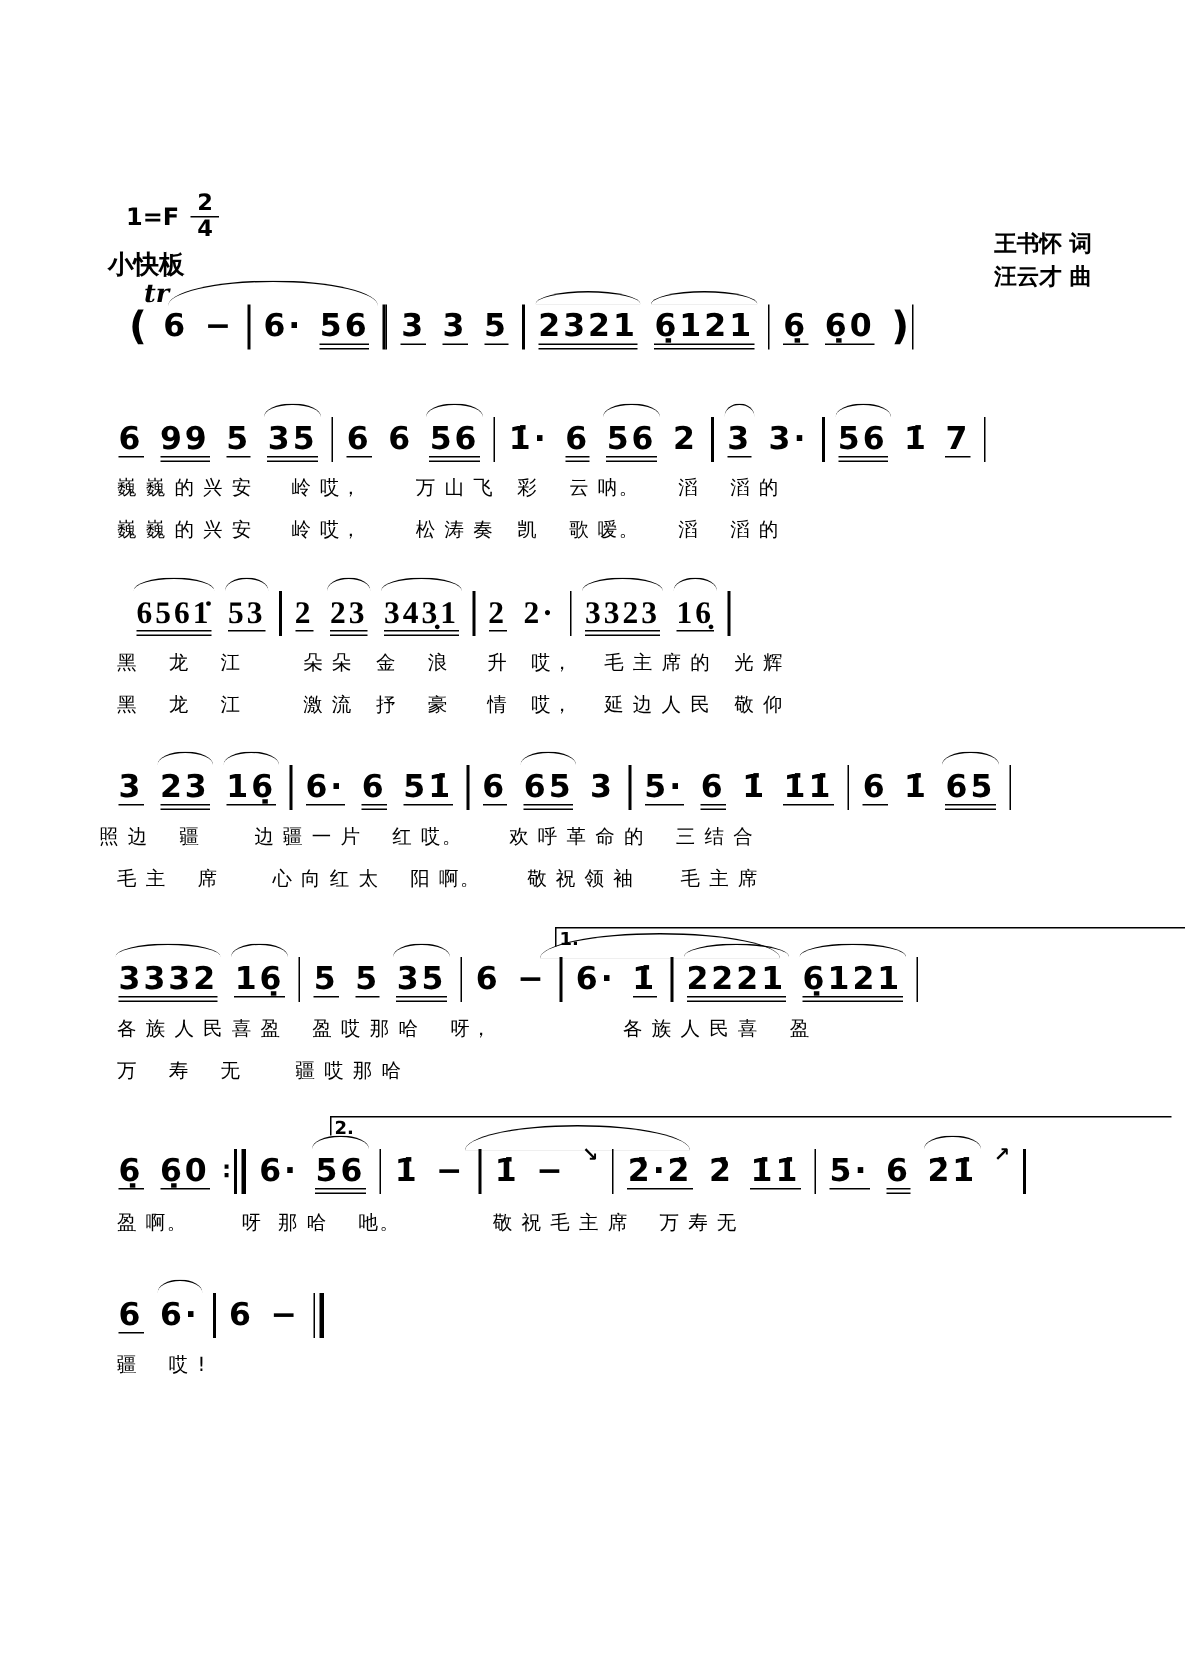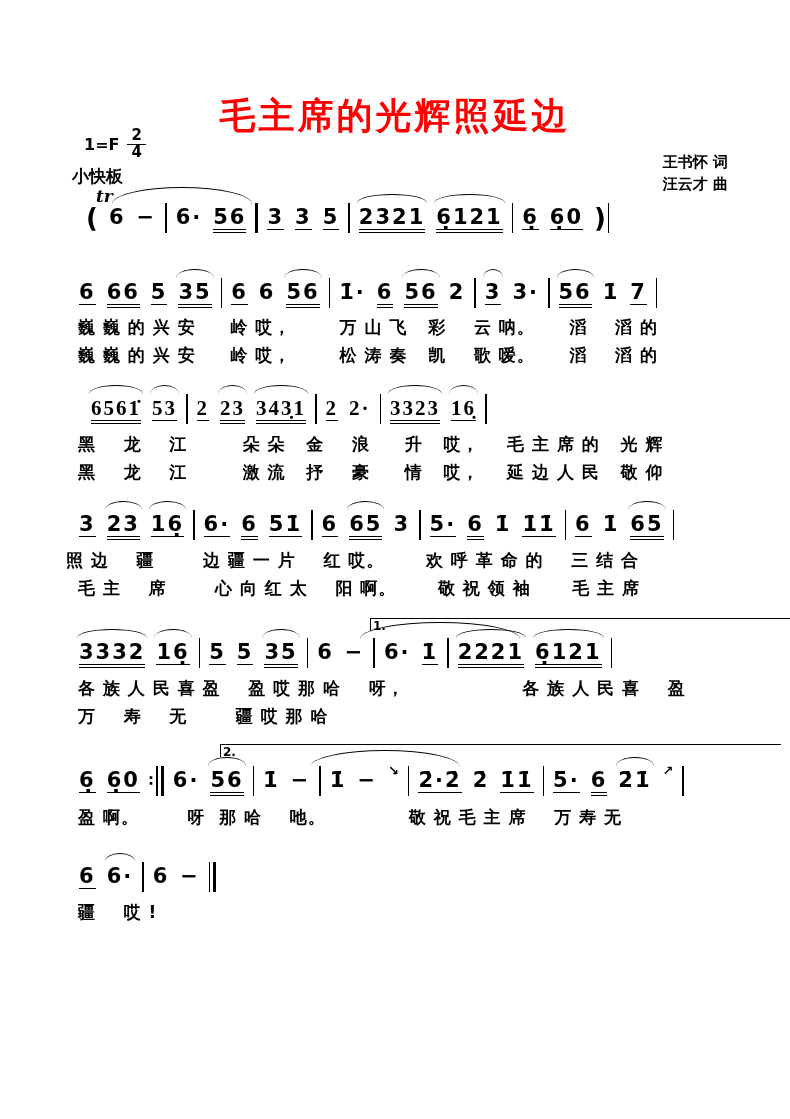--- a/index.html
+++ b/index.html
@@ -31,31 +31,30 @@
   .finalbar i:last-child{width:3px;}
   .repeatbar{display:flex;gap:3px;align-items:center;flex:none;margin-top:-2px;}
   .repeatbar .dots{font-size:15px;font-weight:bold;line-height:30px;}
   .repeatbar i{display:block;width:1.5px;height:30px;background:#000;}
   .repeatbar i.thick{width:3px;}
   .paren{font-size:26px;font-weight:bold;margin:0 2px;line-height:1;}
   .bigarc{position:absolute;height:16px;border-top:1.5px solid #000;
           border-radius:50% 50% 0 0 / 100% 100% 0 0;}
   .volta{position:absolute;border-top:1.5px solid #000;border-left:1.5px solid #000;height:12px;}
   .volta span{position:absolute;left:2px;top:0px;font-size:12px;font-weight:bold;}
-  .lyric{position:absolute;white-space:pre;font-size:17px;font-weight:bold;letter-spacing:1px;}
+  .lyric{position:absolute;white-space:pre;font-size:13px;font-weight:normal;letter-spacing:1px;}
   .footer{position:absolute;top:944px;left:0;width:100%;text-align:center;font-size:15px;font-weight:bold;}
   .watermark{position:absolute;top:1082px;right:3px;text-align:right;line-height:1.15;}
   .watermark .wm1{font-size:16px;font-weight:bold;letter-spacing:1px;}
   .watermark .wm2{font-size:12px;font-weight:bold;letter-spacing:1px;font-family:"DejaVu Sans Mono",monospace;}
 </style>
 </head>
 <body>
 
 <div class="page">
-  <div class="title">毛主席的光辉照延边</div>
 
   <div class="keyrow">
     <span>1=F</span>
     <span class="meter">
       <span class="num">2</span>
       <span class="den">4</span>
     </span>
   </div>
 
   <div class="tempo">小快板</div>
@@ -95,21 +94,21 @@
           <span class="grp u1">6̣</span>
           <span class="grp u1">6̣0</span>
         </span>
         <span class="paren">)</span>
         <span class="bar"></span>
         <div class="bigarc" style="left: 28px; top: -18px; width: 140px;"></div>
       </div>
       <div class="mline" style="top: 280px; left: 70px;">
         <span class="measure">
           <span class="grp u1">6</span>
-          <span class="grp u2">66</span>
+          <span class="grp u2">99</span>
           <span class="grp u1">5</span>
           <span class="grp u2 arc">35</span>
         </span>
         <span class="bar"></span>
         <span class="measure">
           <span class="grp u1">6</span>
           <span class="grp">6</span>
           <span class="grp u2 arc">56</span>
         </span>
         <span class="bar"></span>

